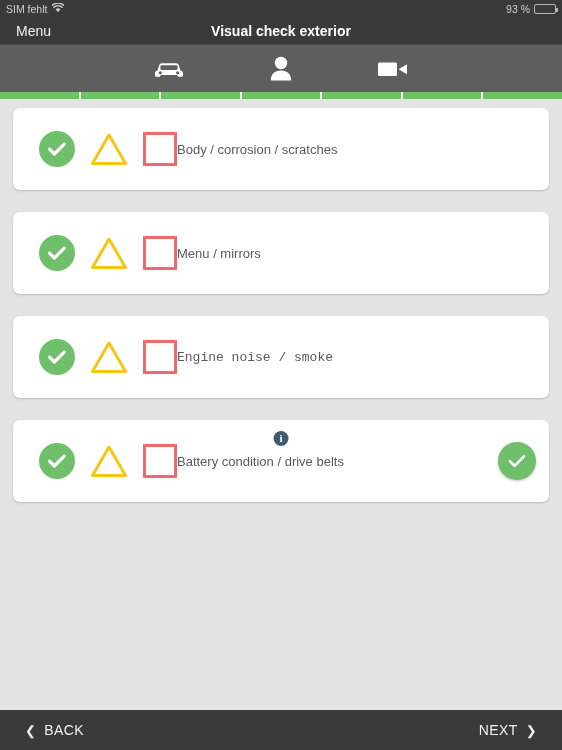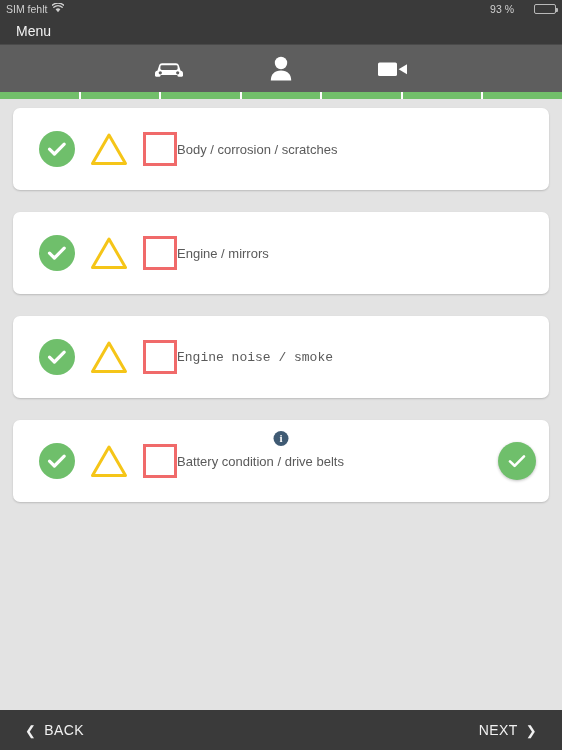--- a/index.html
+++ b/index.html
@@ -39,21 +39,21 @@
     color: #d8d8d8;
     font-size: 10.5px;
     font-weight: bold;
     pointer-events: none;
     margin-top: 30px;
   }
   .status-right {
     margin-left: auto;
     display: flex;
     align-items: center;
-    gap: 20px;
+    gap: 4px;
     color: #cfcfcf;
     font-size: 10.5px;
     z-index: 2;
   }
   .battery {
     width: 22px; height: 10px;
     border: 1px solid #b9b9b9;
     border-radius: 2px;
     position: relative;
     padding: 1px;
@@ -255,20 +255,21 @@
   <div class="status-right">
     <span>93 %</span>
     <span class="battery">
       <span class="battery-fill" style="width:93%"></span>
     </span>
   </div>
 </div>
 
 <div class="nav-bar">
   <div class="nav-menu">Menu</div>
+  <div class="nav-title">Visual check exterior</div>
 </div>
 
 <div class="tab-bar">
   <div class="tab-item">
     <span>
       <svg width="32" height="22" viewBox="0 0 32 22">
         <path d="M4.5 12.5 L6.2 7.2 C6.6 5.9 7.6 5.2 9 5.2 L23 5.2 C24.4 5.2 25.4 5.9 25.8 7.2 L27.5 12.5 C29.2 12.9 30 13.9 30 15.4 L30 17.6 C30 18.3 29.5 18.7 28.8 18.7 L25.6 18.7 C24.9 18.7 24.4 18.3 24.4 17.6 L24.4 16.9 L7.6 16.9 L7.6 17.6 C7.6 18.3 7.1 18.7 6.4 18.7 L3.2 18.7 C2.5 18.7 2 18.3 2 17.6 L2 15.4 C2 13.9 2.8 12.9 4.5 12.5 Z" fill="#ffffff"></path>
         <rect x="7.4" y="7.3" width="17.2" height="4.6" rx="1.4" fill="#5e5e5e"></rect>
         <circle cx="7.3" cy="14.8" r="1.6" fill="#5e5e5e"></circle>
         <circle cx="24.7" cy="14.8" r="1.6" fill="#5e5e5e"></circle>
@@ -323,21 +324,21 @@
         <svg width="20" height="16" viewBox="0 0 20 16">
           <path d="M2.5 8.2 L7.4 13 L17.2 3.2" stroke="#ffffff" stroke-width="3.2" fill="none" stroke-linecap="round" stroke-linejoin="round"></path>
         </svg>
       </div>
       <div class="opt-tri">
         <svg width="40" height="36" viewBox="0 0 40 36">
           <path d="M20 4 L36.5 32.5 L3.5 32.5 Z" stroke="#f5c518" stroke-width="3" fill="none" stroke-linejoin="round"></path>
         </svg>
       </div>
       <div class="opt-sq" style="border-color: rgb(240, 106, 106);"></div>
-      <div class="card-label" style="color: rgb(90, 90, 90);">Engine / mirrors</div>
+      <div class="card-label" style="color: rgb(90, 90, 90);">Menu / mirrors</div>
     </div>
     <div class="card">
       <div class="opt-check" style="background: rgb(111, 191, 107);">
         <svg width="20" height="16" viewBox="0 0 20 16">
           <path d="M2.5 8.2 L7.4 13 L17.2 3.2" stroke="#ffffff" stroke-width="3.2" fill="none" stroke-linecap="round" stroke-linejoin="round"></path>
         </svg>
       </div>
       <div class="opt-tri">
         <svg width="40" height="36" viewBox="0 0 40 36">
           <path d="M20 4 L36.5 32.5 L3.5 32.5 Z" stroke="#f5c518" stroke-width="3" fill="none" stroke-linejoin="round"></path>

